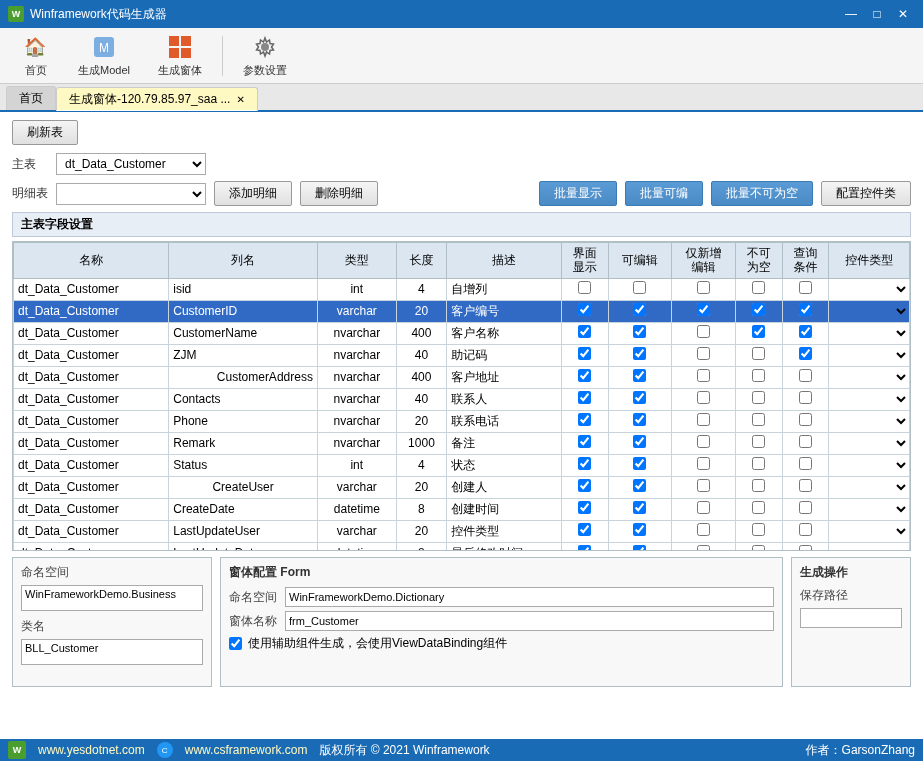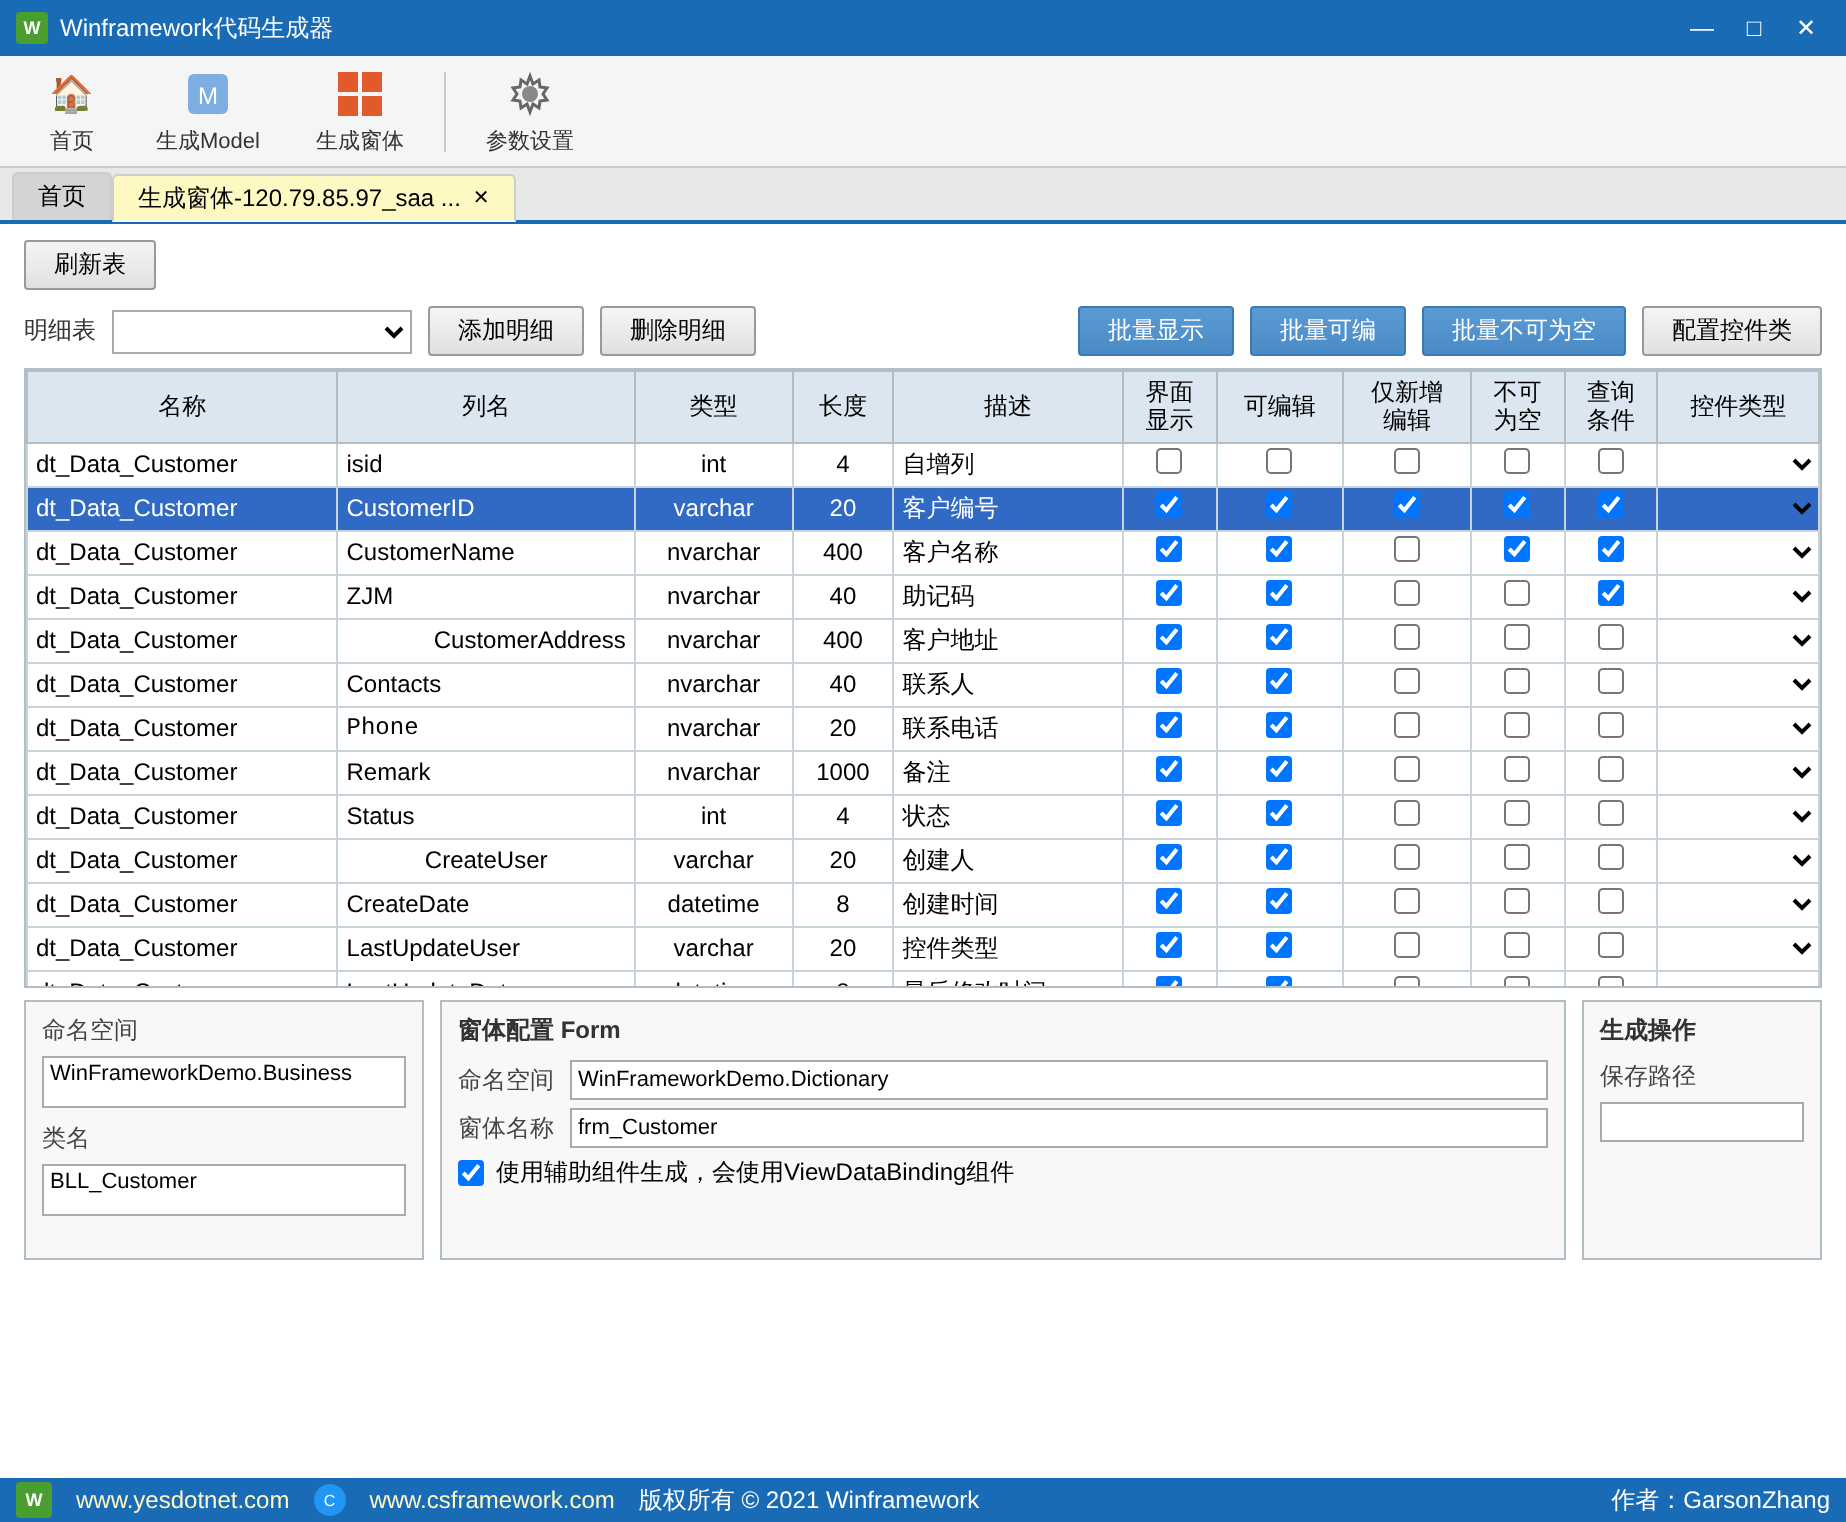--- a/index.html
+++ b/index.html
@@ -287,35 +287,42 @@
   </div>
 </div>
 
 <div class="main-content">
   <div class="inner-content">
 
     <div class="refresh-row">
       <button class="btn">刷新表</button>
     </div>
 
+    <div class="form-row">
+      <span class="form-label">主表</span>
+      <select class="form-select">
+        <option>dt_Data_Customer</option>
+      </select>
+    </div>
 
     <div class="form-row">
       <span class="form-label">明细表</span>
       <select class="form-select">
         <option value=""></option>
       </select>
       <button class="btn">添加明细</button>
       <button class="btn">删除明细</button>
       <span style="flex:1;"></span>
       <button class="btn btn-blue" style="margin-left:140px;">批量显示</button>
       <button class="btn btn-blue">批量可编</button>
       <button class="btn btn-blue">批量不可为空</button>
       <button class="btn">配置控件类</button>
     </div>
 
+    <div class="section-title">主表字段设置</div>
 
     <div class="table-container table-wrapper">
       <table class="data-table">
         <thead>
           <tr>
             <th>名称</th>
             <th>列名</th>
             <th>类型</th>
             <th>长度</th>
             <th>描述</th>
@@ -401,21 +408,21 @@
               <td style="text-align: left;">联系人</td>
               <td><input type="checkbox" class="cb" checked="" style=""></td>
               <td><input type="checkbox" class="cb" checked="" style=""></td>
               <td><input type="checkbox" class="cb" style=""></td>
               <td><input type="checkbox" class="cb" style=""></td>
               <td><input type="checkbox" class="cb" style=""></td>
               <td style="text-align: right; padding: 0px;"><select style="width: 100%; height: 18px; font-size: 11px; border: none; background: transparent;"><option value=""></option></select></td>
             </tr>
             <tr>
               <td style="text-align: left;">dt_Data_Customer</td>
-              <td style="text-align: left; font-family: Liberation Mono, monospace;">Phone</td>
+              <td style="text-align: left;">Phone</td>
               <td>nvarchar</td>
               <td>20</td>
               <td style="text-align: left;">联系电话</td>
               <td><input type="checkbox" class="cb" checked="" style=""></td>
               <td><input type="checkbox" class="cb" checked="" style=""></td>
               <td><input type="checkbox" class="cb" style=""></td>
               <td><input type="checkbox" class="cb" style=""></td>
               <td><input type="checkbox" class="cb" style=""></td>
               <td style="text-align: right; padding: 0px;"><select style="width: 100%; height: 18px; font-size: 11px; border: none; background: transparent;"><option value=""></option></select></td>
             </tr>

